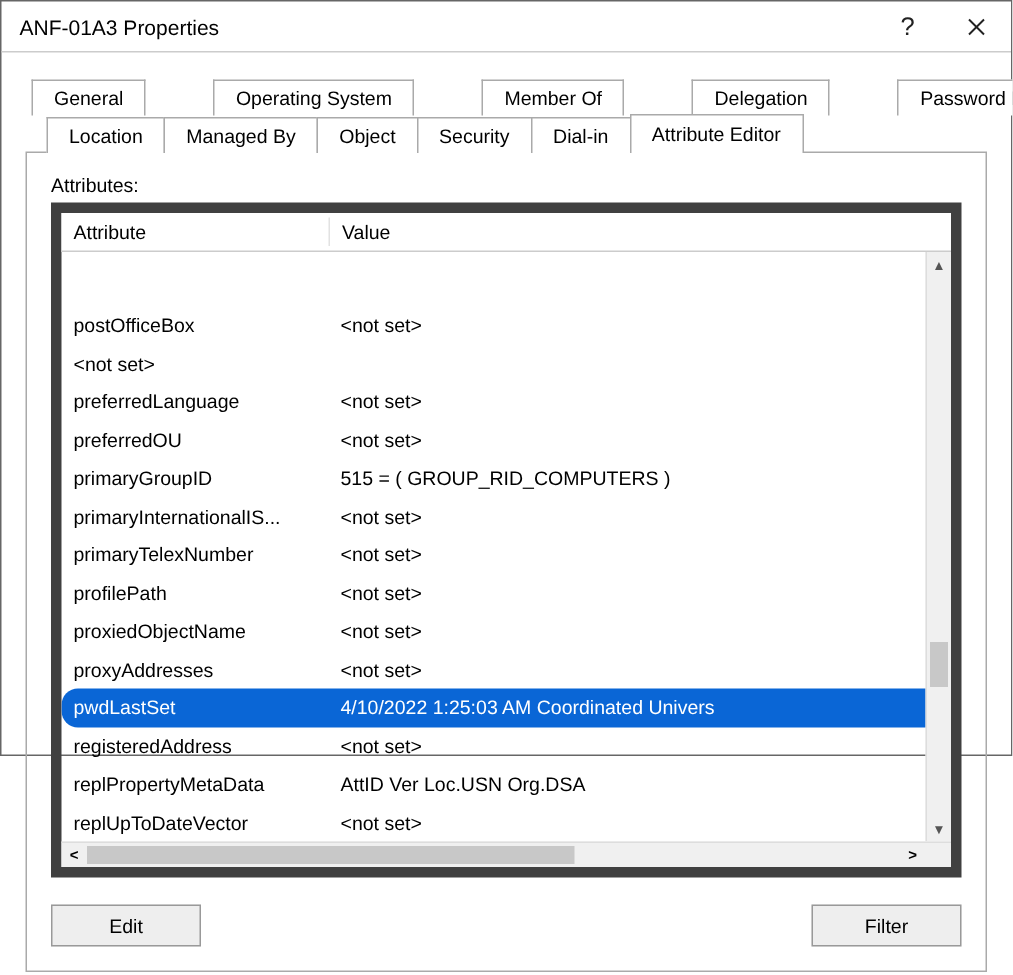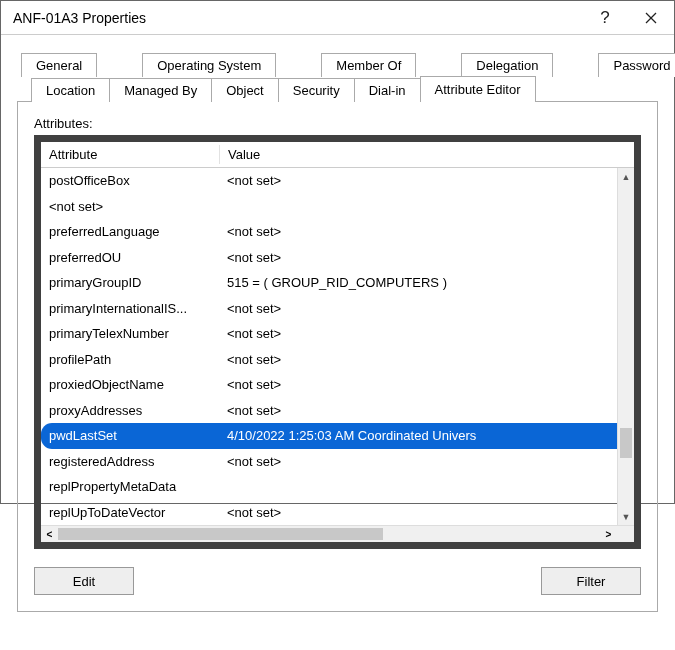--- a/index.html
+++ b/index.html
@@ -109,20 +109,21 @@
     background: #e2e2e2;
     margin: 3px 0;
   }
   .list-body {
     flex: 1;
     overflow: hidden;
     position: relative;
   }
   .list-rows {
     overflow: hidden;
+    margin-top: 36px;
   }
   .row {
     display: flex;
     font-size: 13px;
     color: #000;
     height: 25.5px;
     align-items: center;
   }
   .row .col-attr { width: 178px; padding: 0 8px; overflow: hidden; white-space: nowrap; text-overflow: ellipsis; }
   .row .col-val { flex: 1; padding: 0 8px; overflow: hidden; white-space: nowrap; }
@@ -300,20 +301,21 @@
               <div class="row selected">
                 <div class="col-attr">pwdLastSet</div>
                 <div class="col-val">4/10/2022 1:25:03 AM Coordinated Univers</div>
               </div>
               <div class="row">
                 <div class="col-attr">registeredAddress</div>
                 <div class="col-val">&lt;not set&gt;</div>
               </div>
               <div class="row">
                 <div class="col-attr">replPropertyMetaData</div>
+                <div class="col-val">  AttID   Ver        Loc.USN                     Org.DSA</div>
               </div>
               <div class="row">
                 <div class="col-attr">replUpToDateVector</div>
                 <div class="col-val">&lt;not set&gt;</div>
               </div>
             </div>
           <div class="vscroll">
             <div class="vscroll-up">▲</div>
             <div class="vscroll-thumb"></div>
             <div class="vscroll-down">▼</div>

